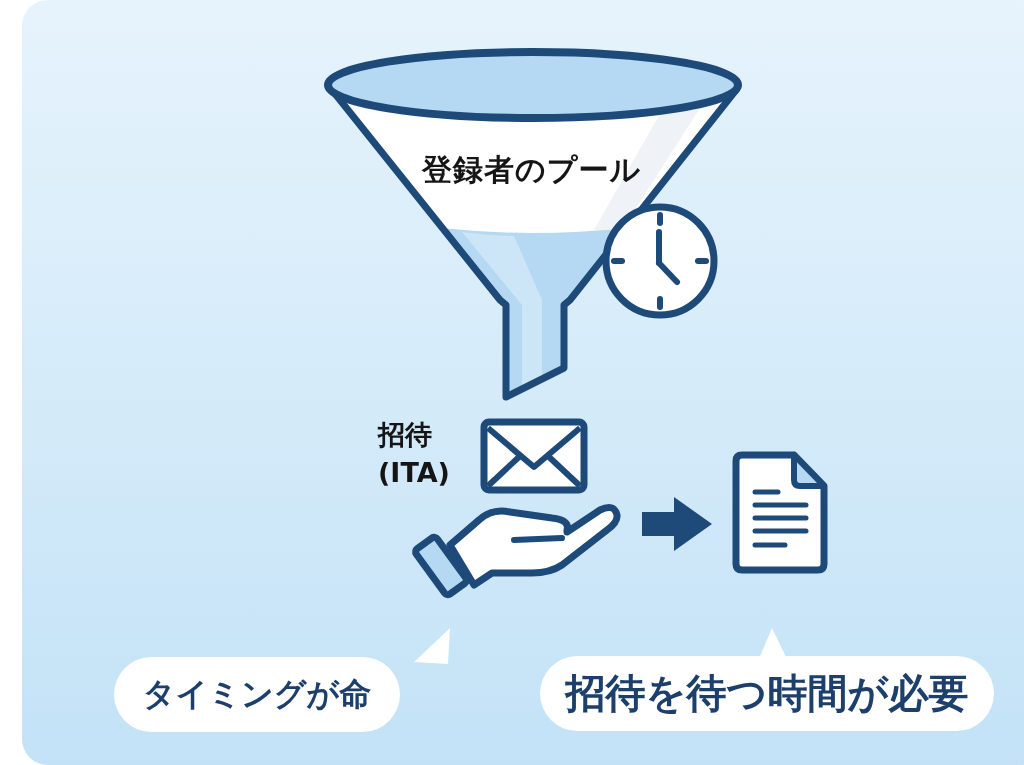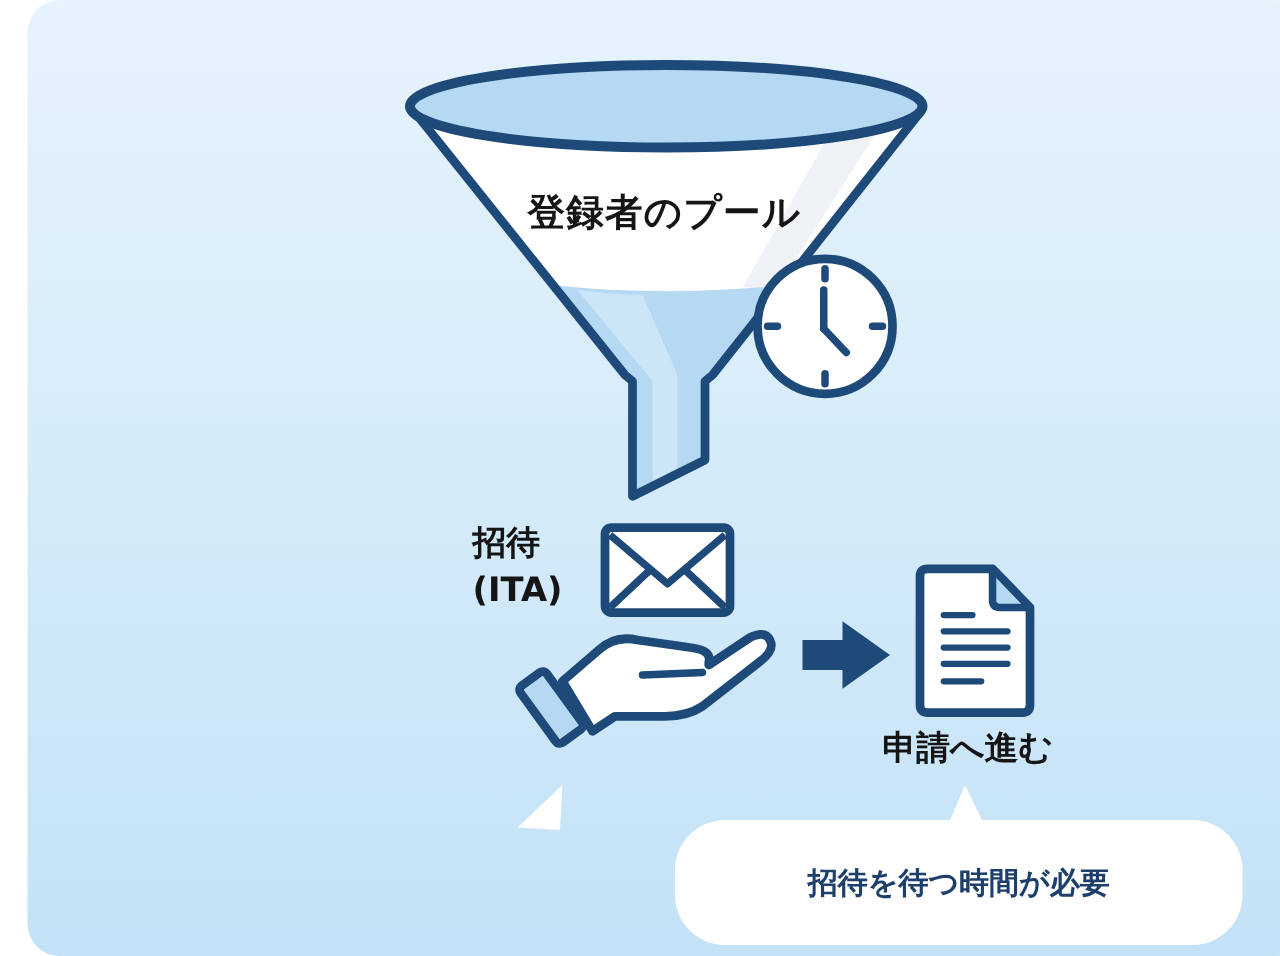--- a/index.html
+++ b/index.html
@@ -14,21 +14,21 @@
     .lbl { position: absolute; color: #151515; font-weight: bold; white-space: nowrap; }
     .funnel-label { left: 400px; top: 150px; font-size: 30px; letter-spacing: 1px; }
     .ita-label { left: 356px; top: 416px; font-size: 27px; line-height: 38px; text-align: left; }
     .apply-label { left: 684px; top: 580px; font-size: 27px; }
     .bubble {
       position: absolute; background: #ffffff; border-radius: 40px;
       color: #1d3f6b; font-weight: bold; display: flex; align-items: center; justify-content: center;
       white-space: nowrap;
     }
     .bubble-left { left: 92px; top: 657px; width: 286px; height: 75px; font-size: 32px; }
-    .bubble-right { left: 518px; top: 656px; width: 454px; height: 100px; font-size: 24px; }
+    .bubble-right { left: 518px; top: 656px; width: 454px; height: 75px; font-size: 40px; }
   </style>
 </head>
 <body>
 
 <div class="canvas">
 
   <svg class="art" width="1024" height="765" viewBox="0 0 1024 765">
 
     <g>
 
@@ -85,16 +85,16 @@
     <path d="M736,661 L750,628 L766,661 Z" fill="#ffffff"></path>
   </svg>
 
   <div class="lbl funnel-label">登録者のプール</div>
 
   <div class="lbl ita-label">
     <div>招待</div>
     <div>(ITA)</div>
   </div>
 
-  <div class="lbl apply-label">申請へ進む</div>
 
+  <div class="bubble bubble-left">タイミングが命</div>
   <div class="bubble bubble-right">招待を待つ時間が必要</div>
 </div>
 
 </body></html>

